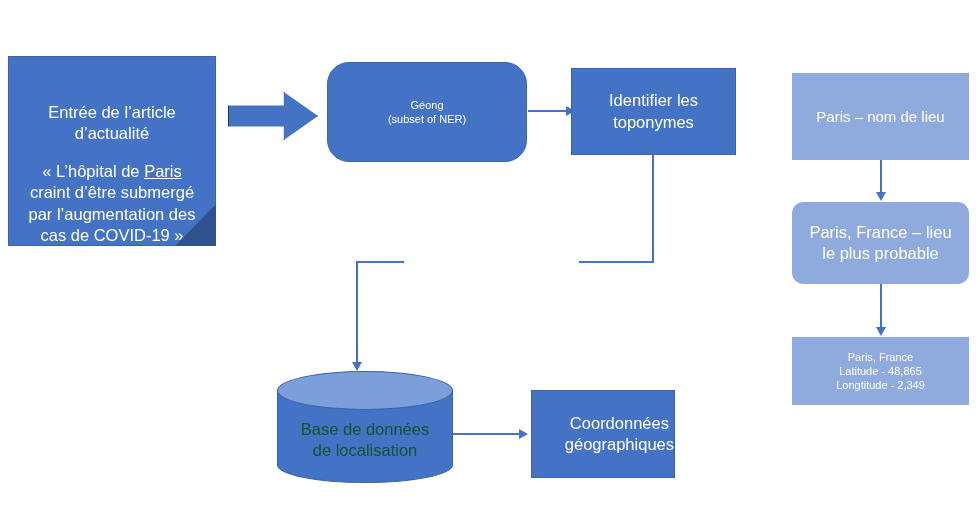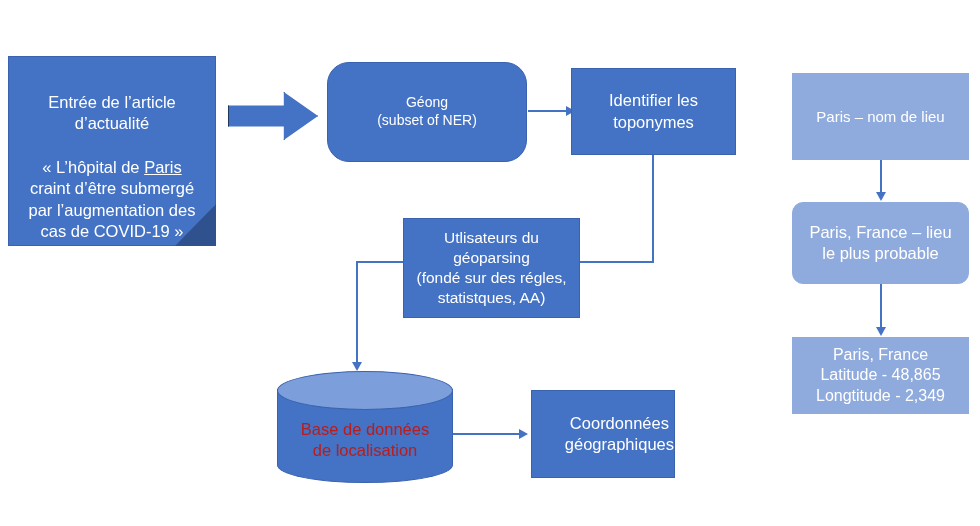--- a/index.html
+++ b/index.html
@@ -39,35 +39,35 @@
   }
   .rounded {
     border-radius: 22px;
   }
   
   #input-note {
     background: #4472C4;
     border: 1px solid #3A62AE;
     clip-path: polygon(0 0, 100% 0, 100% 78%, 82% 100%, 0 100%);
     align-items: flex-start;
-    padding-top: 14px;
+    padding-top: 24px;
   }
   #input-note-fold {
     position: absolute;
     z-index: 4;
     background: #2F528F;
     clip-path: polygon(100% 0, 100% 100%, 0 100%);
     pointer-events: none;
   }
   .note-text {
     width: 100%;
     padding: 0 8px;
     box-sizing: border-box;
   }
-  .note-text .para2 { display: block; margin-top: 23px; }
+  .note-text .para2 { display: block; margin-top: 17px; }
   .underline { text-decoration: underline; }
 
   
   #db-cylinder {
     position: absolute;
     z-index: 3;
   }
   #db-body {
     position: absolute;
     left: 0; right: 0;
@@ -82,21 +82,21 @@
     position: absolute;
     left: 0; right: 0;
     background: #7C9FDB;
     border: 1px solid #3A62AE;
     border-radius: 50%;
   }
   #db-label {
     position: absolute;
     left: 0; right: 0;
     text-align: center;
-    color: #b91c1c;
+    color: #14532d;
     line-height: 1.3;
     white-space: pre-line;
     z-index: 5;
   }
 
   
   .conn {
     position: absolute;
     background: #4472C4;
     z-index: 1;
@@ -136,42 +136,36 @@
     <div class="note-text">
       <span>Entrée de l’article d’actualité</span>
       <span class="para2"><span>« L’hôpital de </span><span class="underline">Paris</span><span>
 craint d’être submergé par l’augmentation des cas de COVID-19 »</span></span>
     </div>
   </div>
   <div id="input-note-fold" style="left:175px; top:204px; width:41px; height:42px;"></div>
 
   <div id="block-arrow" style="left:228px; top:92px; width:88px; height:46px;"></div>
 
-  <div class="node node-dark rounded" id="geong" style="left:327px; top:62px; width:200px; height:100px; font-size:14px;">
+  <div class="node node-dark rounded" id="geong" style="left:327px; top:62px; width:200px; height:100px; font-size:11px;">
     <span>Géong
 (subset of NER)</span>
   </div>
 
   <div class="conn conn-h" style="left:528px; top:110px; width:40px;"></div>
   <div class="arrowhead arrow-right" style="left:566px; top:106px;"></div>
 
   <div class="node node-dark" style="left:571px; top:68px; width:165px; height:87px; font-size:16.5px;">
     <span>Identifier les
 toponymes</span>
   </div>
 
   <div class="conn conn-v" style="left:652px; top:155px; height:107px;"></div>
   <div class="conn conn-h" style="left:579px; top:261px; width:75px;"></div>
 
-  <div class="node node-dark" style="left:403px; top:218px; width:177px; height:100px; font-size:15.5px;">
-    <span>Utlisateurs du
-géoparsing
-(fondé sur des régles,
-statistques, AA)</span>
-  </div>
 
   <div class="conn conn-h" style="left:356px; top:261px; width:48px;"></div>
   <div class="conn conn-v" style="left:356px; top:261px; height:103px;"></div>
   <div class="arrowhead arrow-down" style="left:352px; top:362px;"></div>
 
   <div id="db-cylinder" style="left:277px; top:371px; width:176px; height:111px;">
     <div id="db-body" style="top:18px; height:93px;"></div>
     <div id="db-top" style="top:0; height:37px;"></div>
     <div id="db-label" style="top:48px; font-size:16.5px;">Base de données
 de localisation</div>
@@ -193,19 +187,19 @@
   <div class="arrowhead arrow-down" style="left:876px; top:192px;"></div>
 
   <div class="node node-light" style="left:792px; top:202px; width:177px; height:82px; font-size:16.5px;border-radius:11px;">
     <span>Paris, France – lieu
 le plus probable</span>
   </div>
 
   <div class="conn conn-v" style="left:880px; top:284px; height:45px;"></div>
   <div class="arrowhead arrow-down" style="left:876px; top:327px;"></div>
 
-  <div class="node node-light" style="left:792px; top:337px; width:177px; height:77px; font-size:16px;">
+  <div class="node node-light" style="left:792px; top:337px; width:177px; height:68px; font-size:11px;">
     <span>Paris, France
 Latitude - 48,865
 Longtitude - 2,349</span>
   </div>
 
 </div>
 
 </body></html>

